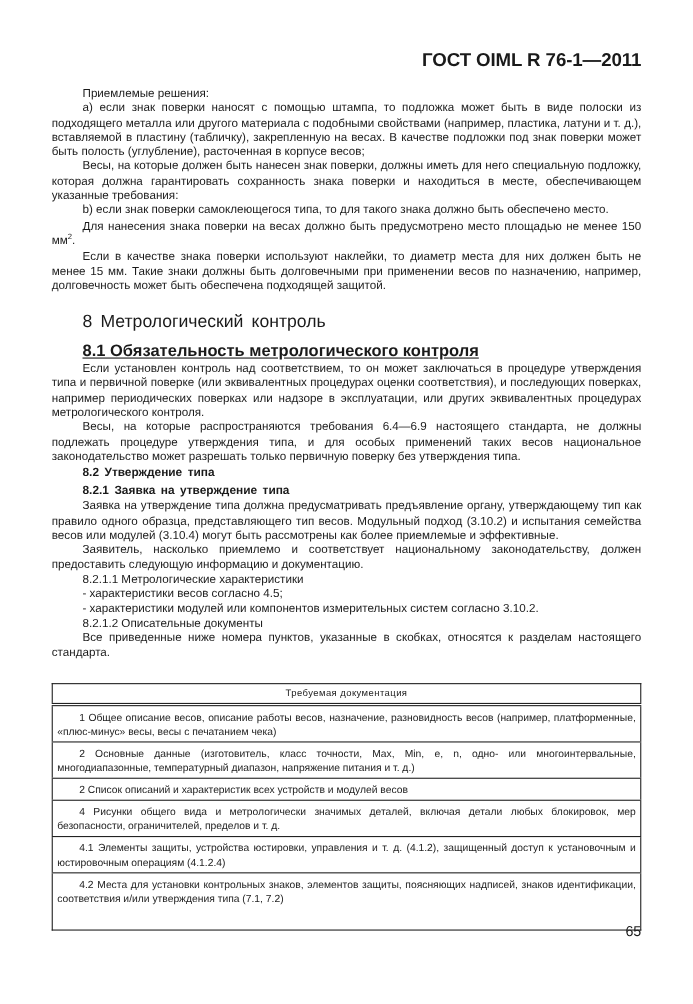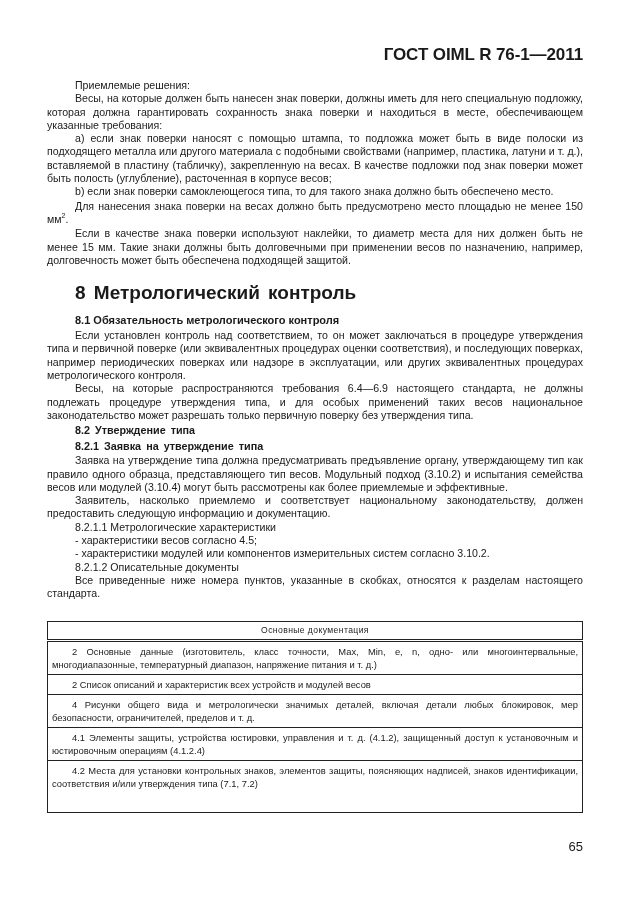--- a/index.html
+++ b/index.html
@@ -26,34 +26,35 @@
       left: 47px;
       top: 79px;
       width: 536px;
     }
     p {
       text-align: justify;
       text-align-last: left;
     }
     .ind { text-indent: 28px; }
     .h1 {
-      font-weight: bold;
-      font-size: 19px;
+      font-weight: normal;
+      font-size: 16px;
       line-height: 16px;
       margin-top: 18px;
       margin-bottom: 12px;
       padding-left: 28px;
       word-spacing: 3px;
     }
     .h2 {
       font-weight: bold;
-      font-size: 11px;
+      font-size: 15px;
       padding-left: 28px;
       margin-bottom: 2px;
       line-height: 14px;
+      text-decoration: underline;
     }
     .h3 {
       font-weight: bold;
       font-size: 10.8px;
       padding-left: 28px;
       line-height: 15px;
       margin-top: 1px;
       word-spacing: 2px;
     }
     .gap-s { margin-top: 1px; }
@@ -95,22 +96,22 @@
       font-size: 13px;
     }
   </style>
 </head>
 <body>
 
 <div class="page-header">ГОСТ OIML R 76-1—2011</div>
 
 <div class="content">
   <p class="ind">Приемлемые решения:</p>
+  <p class="ind">a) если знак поверки наносят с помощью штампа, то подложка может быть в виде полоски из подходящего металла или другого материала с подобными свойствами (например, пластика, латуни и т. д.), вставляемой в пластину (табличку), закрепленную на весах. В качестве подложки под знак поверки может быть полость (углубление), расточенная в корпусе весов;</p>
   <p class="ind">Весы, на которые должен быть нанесен знак поверки, должны иметь для него специальную подложку, которая должна гарантировать сохранность знака поверки и находиться в месте, обеспечивающем указанные требования:</p>
-  <p class="ind">a) если знак поверки наносят с помощью штампа, то подложка может быть в виде полоски из подходящего металла или другого материала с подобными свойствами (например, пластика, латуни и т. д.), вставляемой в пластину (табличку), закрепленную на весах. В качестве подложки под знак поверки может быть полость (углубление), расточенная в корпусе весов;</p>
   <p class="ind">b) если знак поверки самоклеющегося типа, то для такого знака должно быть обеспечено место.</p>
   <p class="ind gap-s"><span>Для нанесения знака поверки на весах должно быть предусмотрено место площадью не менее 150 мм</span><sup>2</sup><span>.</span></p>
   <p class="ind gap-s">Если в качестве знака поверки используют наклейки, то диаметр места для них должен быть не менее 15 мм. Такие знаки должны быть долговечными при применении весов по назначению, например, долговечность может быть обеспечена подходящей защитой.</p>
 
   <div class="h1">8 Метрологический  контроль</div>
 
   <div class="h2">8.1 Обязательность метрологического контроля</div>
   <p class="ind">Если установлен контроль над соответствием, то он может заключаться в процедуре утверждения типа и первичной поверке (или эквивалентных процедурах оценки соответствия), и последующих поверках, например периодических поверках или надзоре в эксплуатации, или других эквивалентных процедурах метрологического контроля.</p>
   <p class="ind">Весы, на которые распространяются требования 6.4—6.9 настоящего стандарта, не должны подлежать процедуре утверждения типа, и для особых применений таких весов национальное законодательство может разрешать только первичную поверку без утверждения типа.</p>
 
@@ -122,24 +123,29 @@
   <p class="ind">8.2.1.1 Метрологические характеристики</p>
   <p class="ind">- характеристики весов согласно 4.5;</p>
   <p class="ind">- характеристики модулей или компонентов измерительных систем согласно 3.10.2.</p>
   <p class="ind">8.2.1.2 Описательные документы</p>
   <p class="ind">Все приведенные ниже номера пунктов, указанные в скобках, относятся к разделам настоящего стандарта.</p>
 </div>
 
 <table class="doc-table">
   <thead>
     <tr>
-      <th>Основные документация</th>
+      <th>Требуемая документация</th>
     </tr>
   </thead>
   <tbody>
+    <tr>
+        <td>
+          <span class="cell-text">1 Общее описание весов, описание работы весов, назначение,  разновидность весов (например, платформенные, «плюс-минус» весы, весы с печатанием чека)</span>
+        </td>
+      </tr>
     <tr>
         <td>
           <span class="cell-text">2 Основные данные (изготовитель, класс  точности, Max, Min, e, n,  одно- или многоинтервальные, многодиапазонные, температурный диапазон, напряжение питания и т. д.)</span>
         </td>
       </tr>
     <tr>
         <td>
           <span class="cell-text">2 Список описаний и характеристик всех устройств и модулей весов</span>
         </td>
       </tr>

